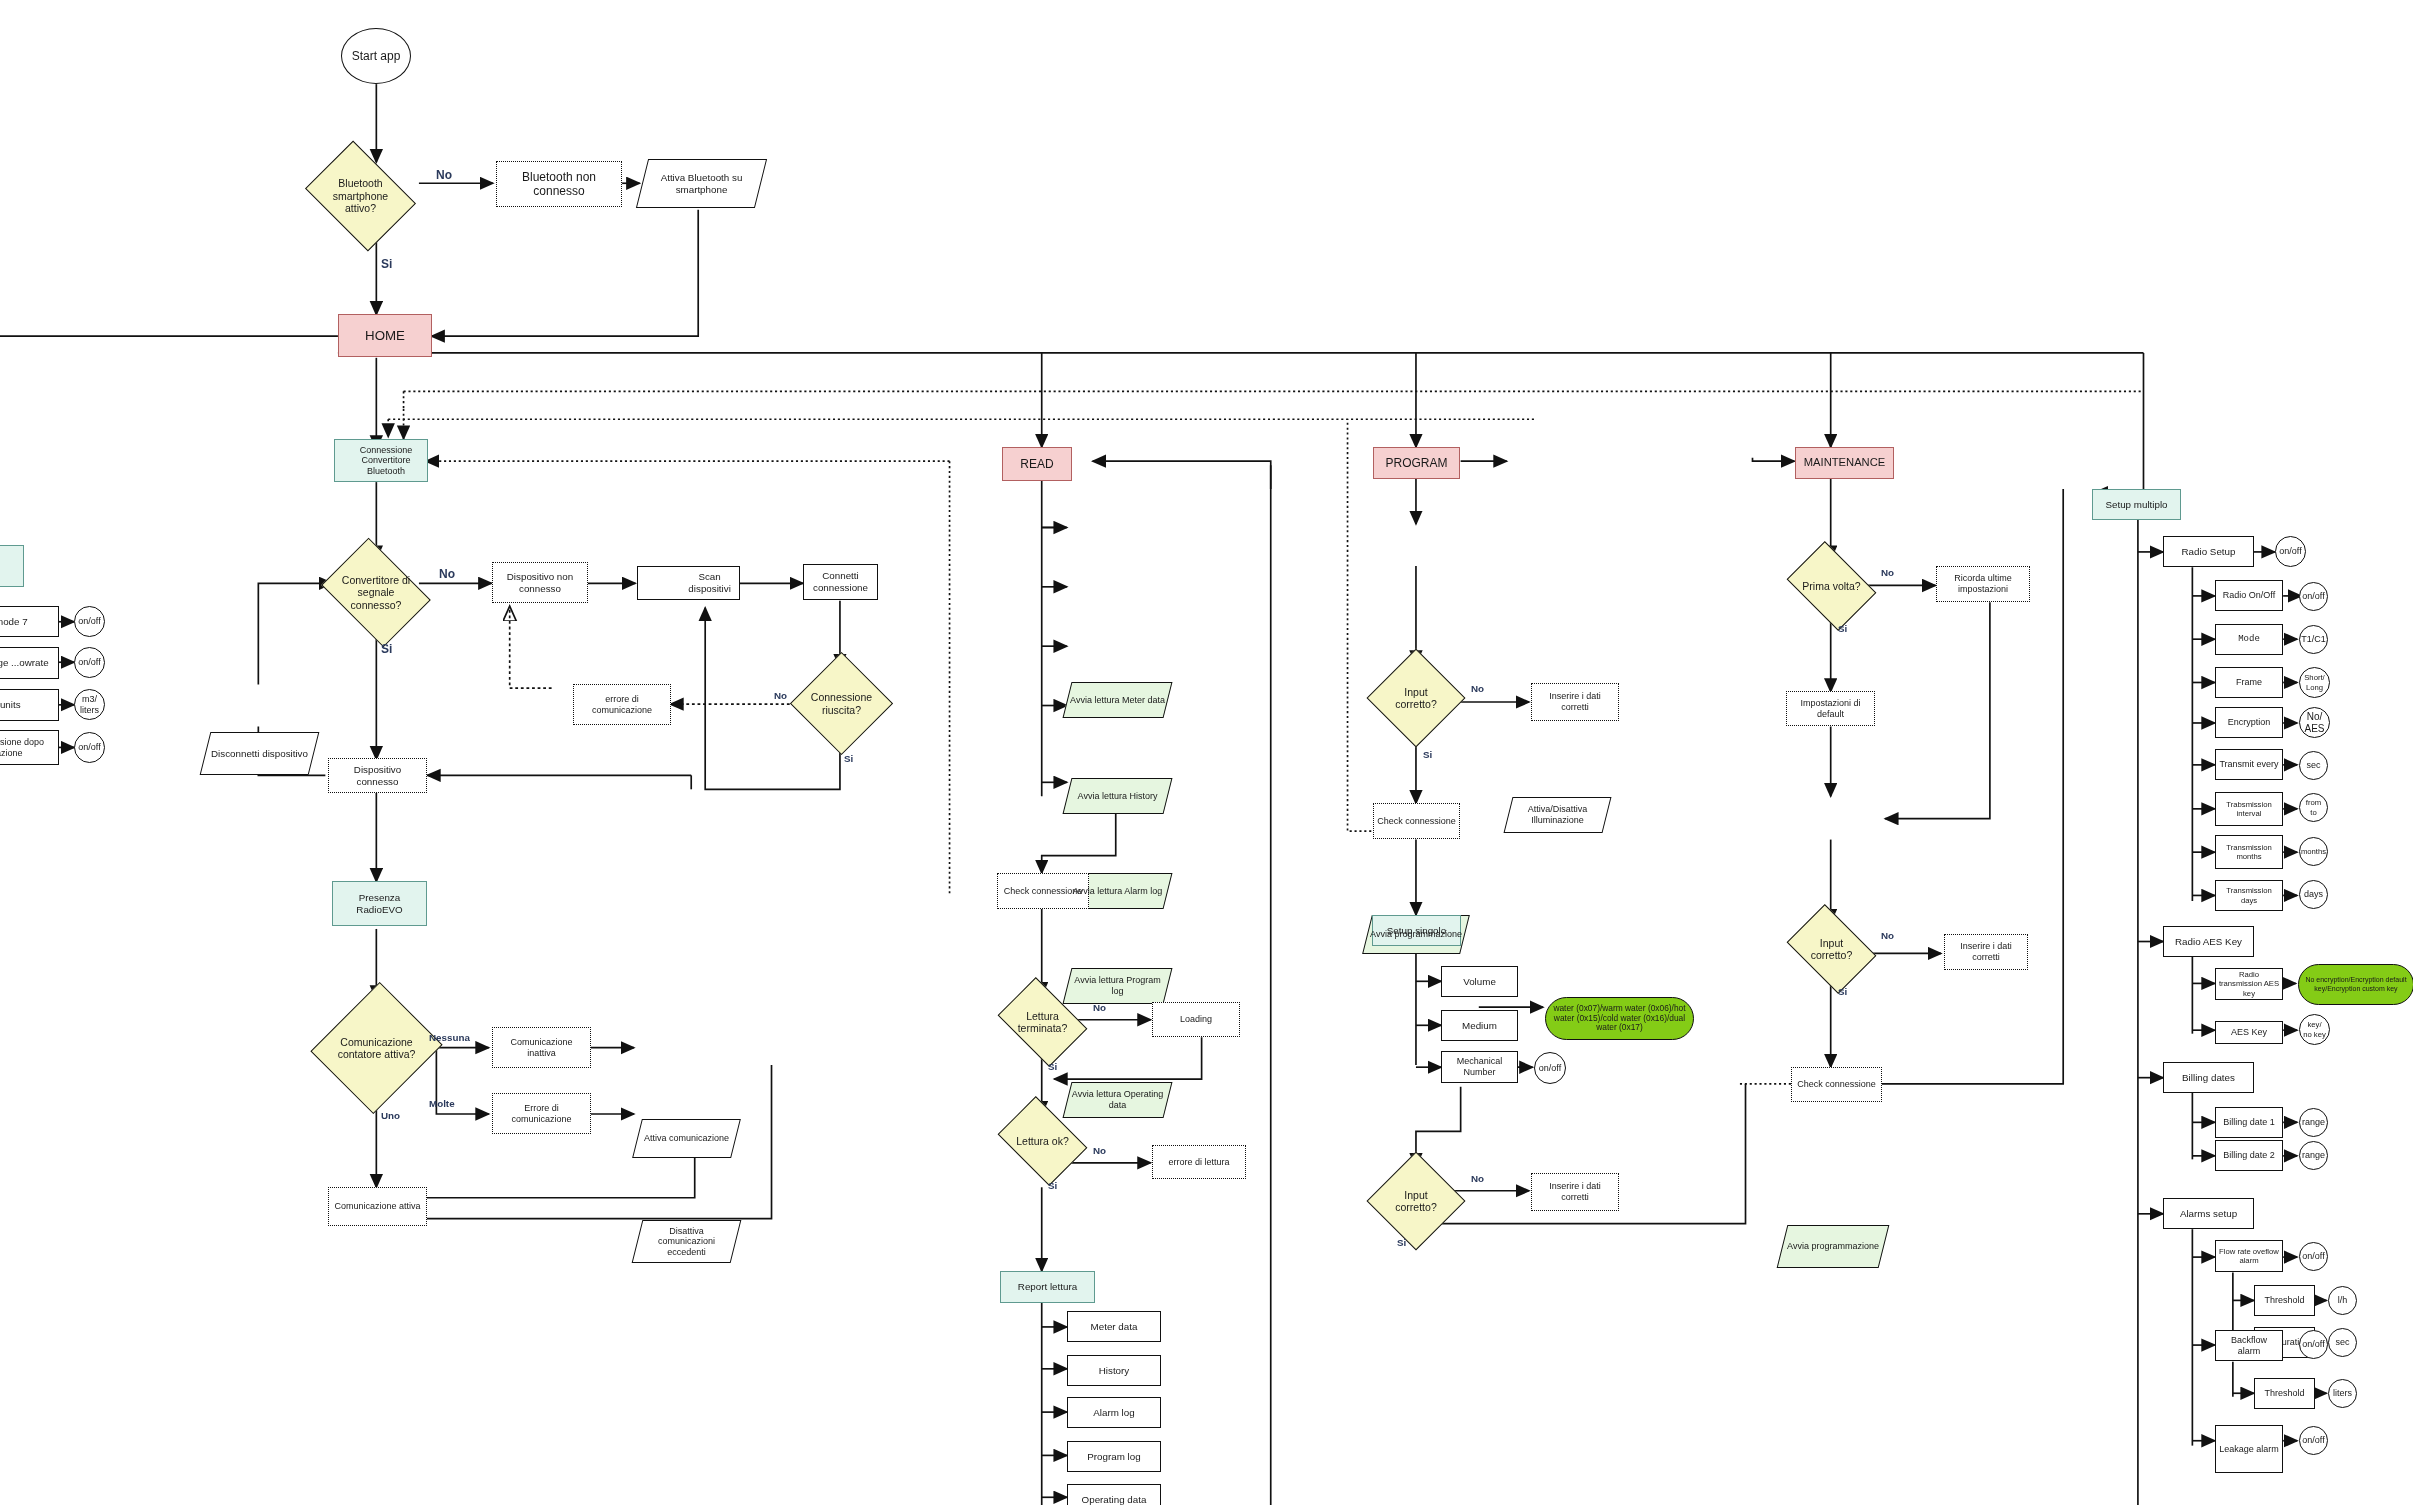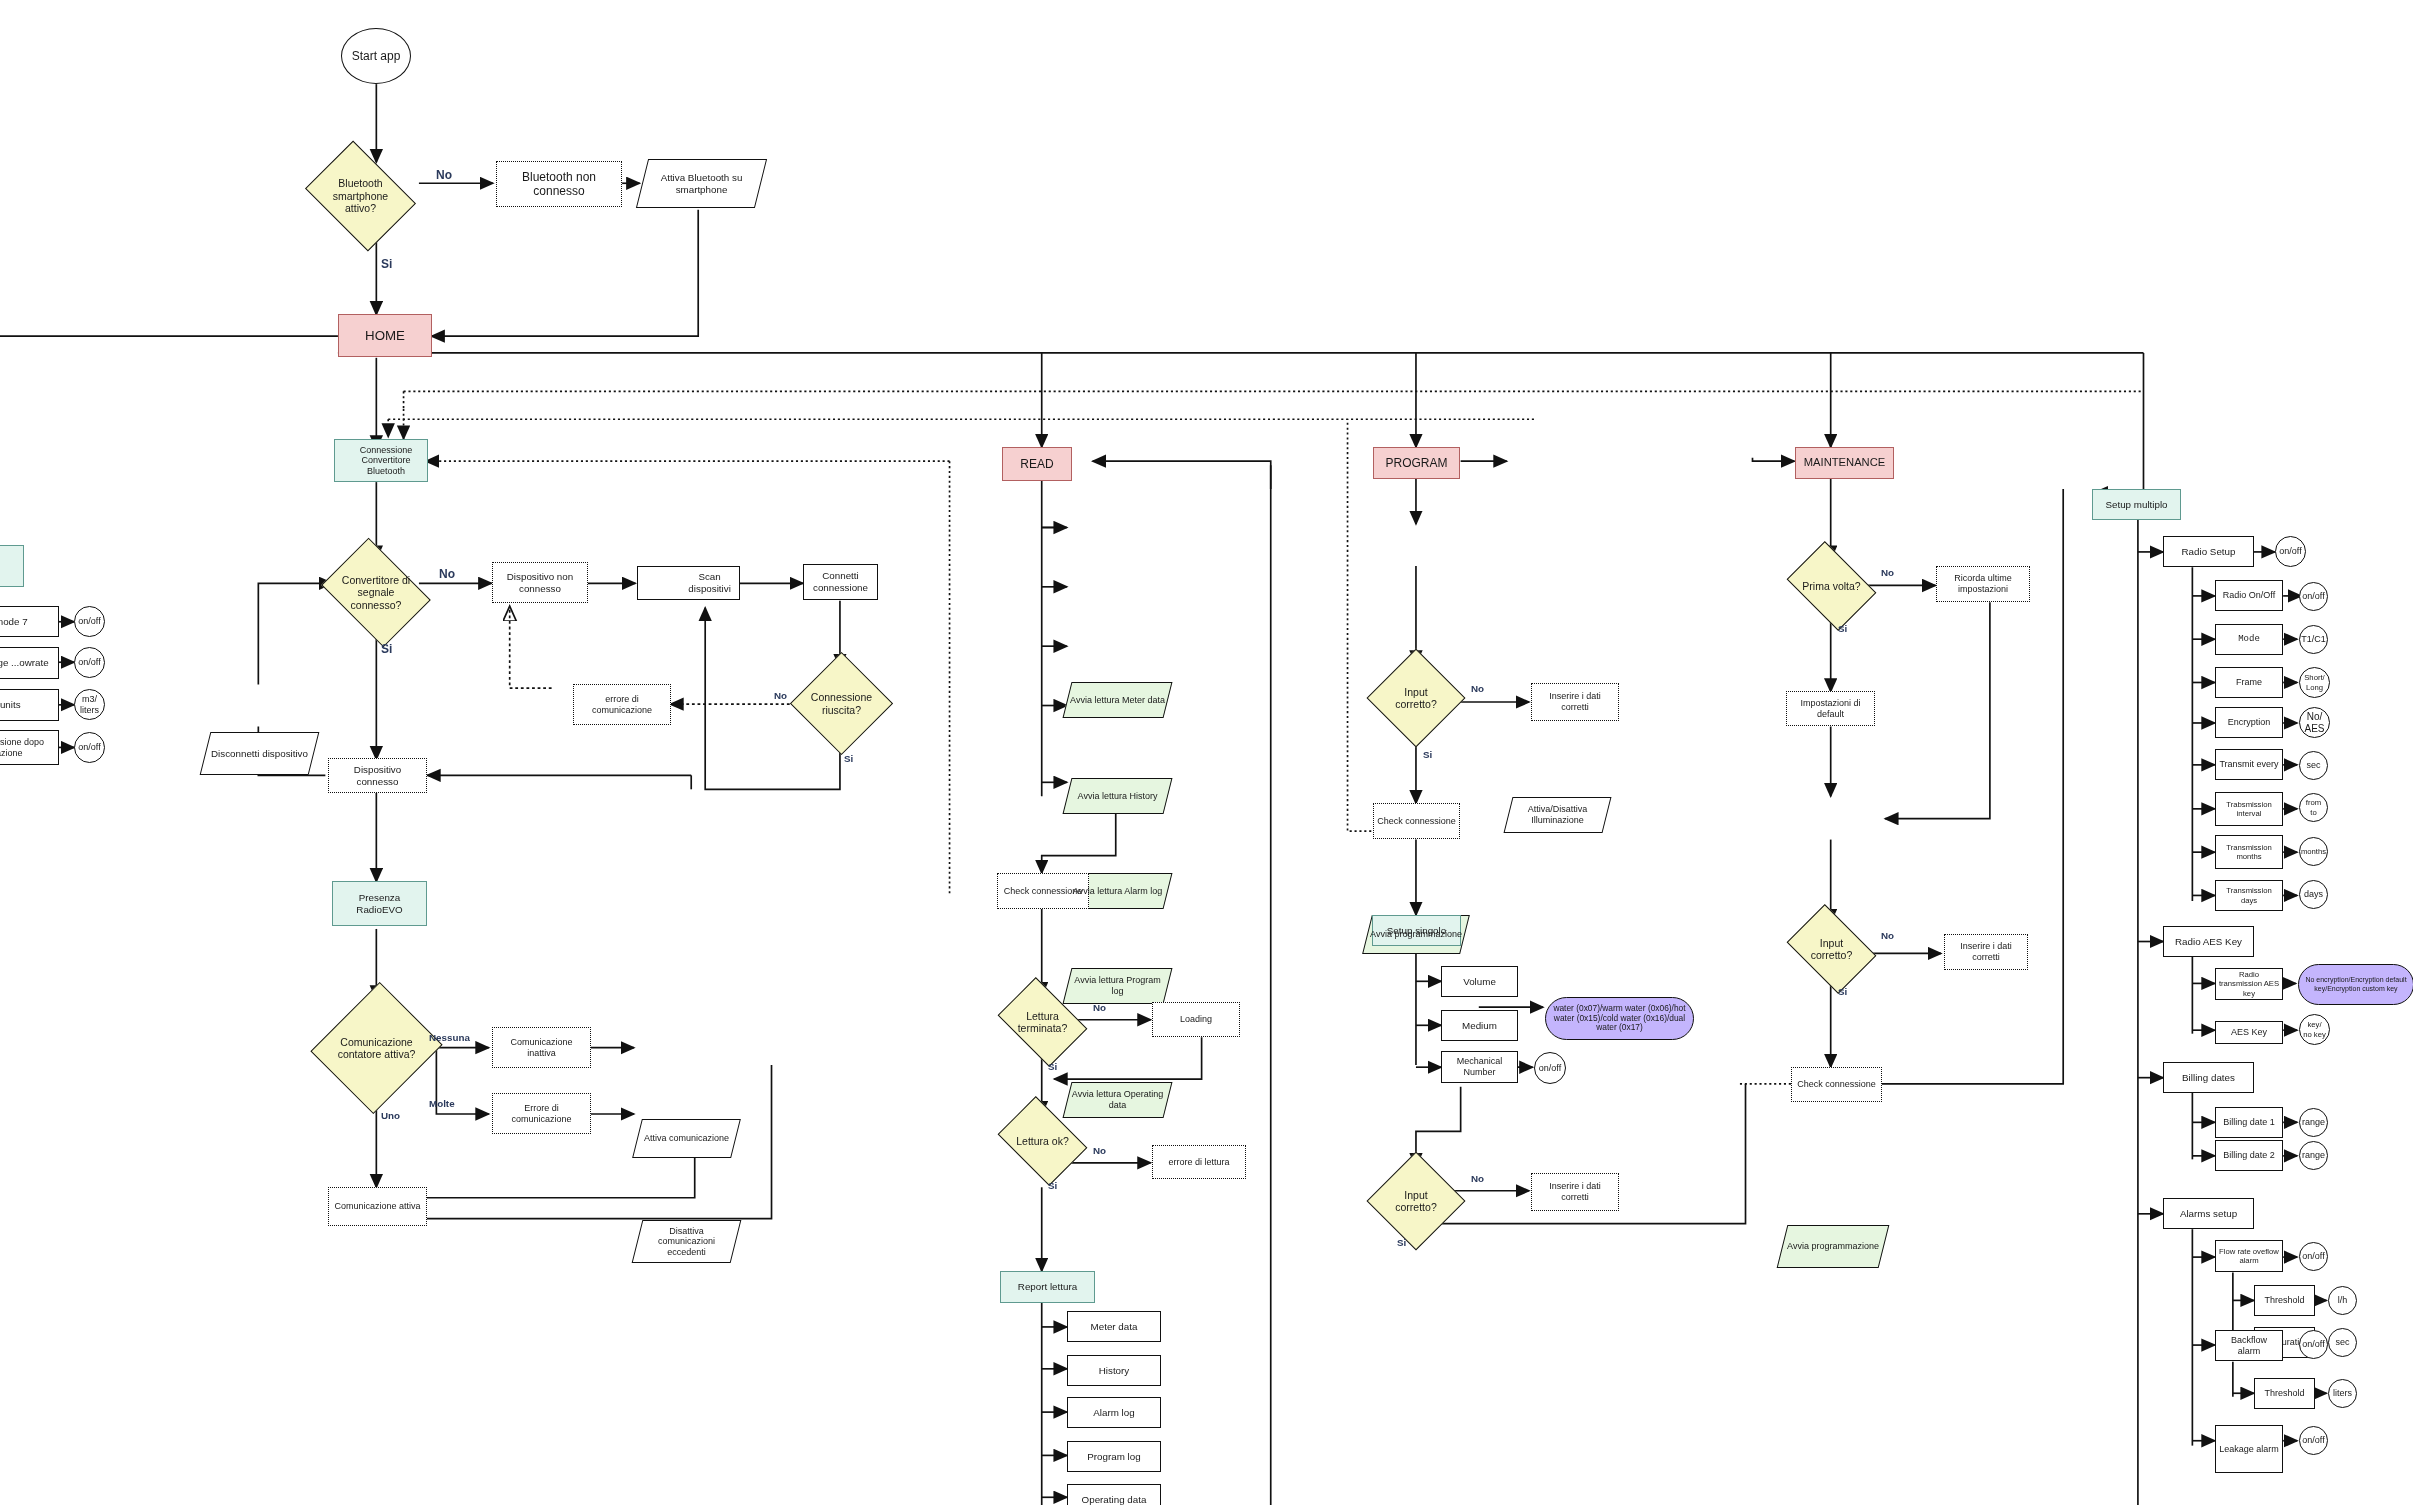--- a/index.html
+++ b/index.html
@@ -7,21 +7,21 @@
     font-family:"Liberation Sans","DejaVu Sans",sans-serif;background:#fff;}
   svg.wires{position:absolute;left:0;top:0;width:2413px;height:1506px;pointer-events:none;}
   .node{position:absolute;box-sizing:border-box;display:flex;align-items:center;
     justify-content:center;text-align:center;color:#1a1a1a;line-height:1.18;
     font-size:12px;padding:1.4px 2.8px;}
   .rect{border:1.4px solid #111;background:#fff;}
   .pink{border:1.4px solid #b26060;background:#f6d0d0;}
   .mint{border:1.4px solid #5f9a90;background:#e2f4ee;}
   .dashed{border:1.4px dotted #111;background:#fff;}
   .circle{border:1.4px solid #111;background:#fff;border-radius:50%;}
-  .stadium{border:1.4px solid #111;background:#c4b5fd;border-radius:42px;justify-content:center;}
+  .stadium{border:1.4px solid #111;background:#84cc16;border-radius:42px;justify-content:center;}
   .diamond{background:transparent;border:none;}
   .diamond .dshape{position:absolute;left:0;top:0;width:100%;height:100%;
     background:#f7f6c8;border:1.4px solid #111;transform:rotate(45deg);box-sizing:border-box;}
   .diamond .dtext{position:relative;z-index:2;width:112%;font-size:10.5px;}
   .para{position:relative;background:transparent;border:none;}
   .para .pshape{position:absolute;left:0;top:0;width:100%;height:100%;
     background:#fff;border:1.4px solid #111;box-sizing:border-box;
     transform:skewX(-14deg);}
   .para.green .pshape{background:#e6f6e0;}
   .para .ptext{position:relative;z-index:2;}

